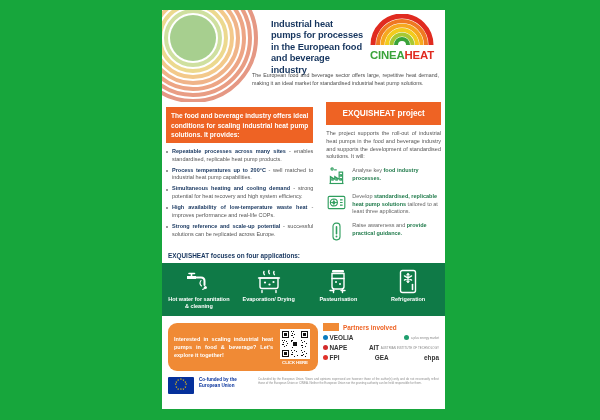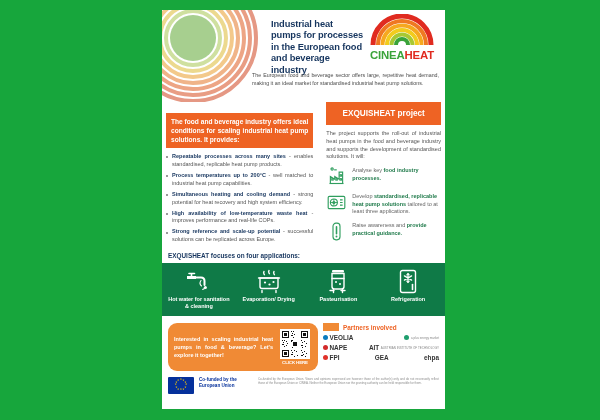--- a/index.html
+++ b/index.html
@@ -76,21 +76,21 @@
     line-height: 7.6px;
     color: #4a4a4a;
     text-align: justify;
   }
 
   
   .cols {
     display: flex;
     gap: 13px;
     padding: 0 4px;
-    align-items: flex-end;
+    align-items: center;
   }
   .col-left  { width: 149px; }
   .col-right { width: 116px; }
 
   .panel-head {
     background: #ee6324;
     color: #fff;
     font-weight: bold;
     font-size: 6.6px;
     line-height: 9.1px;

